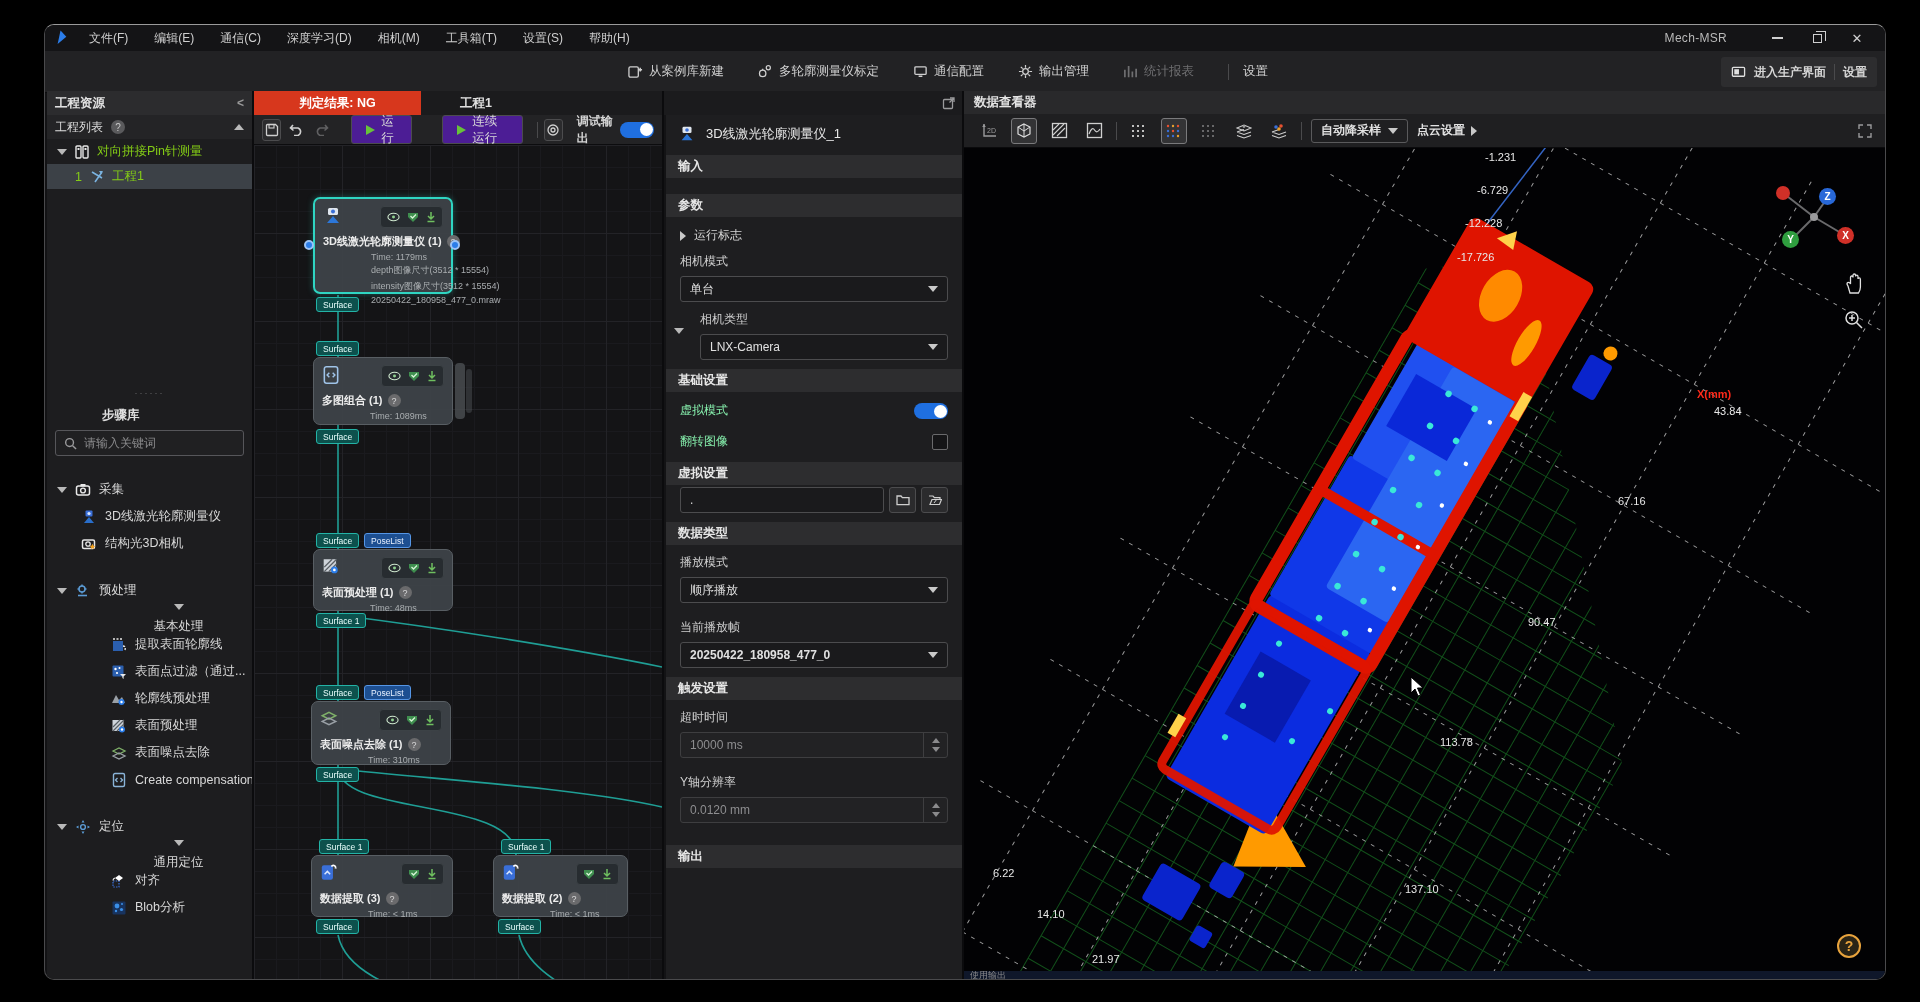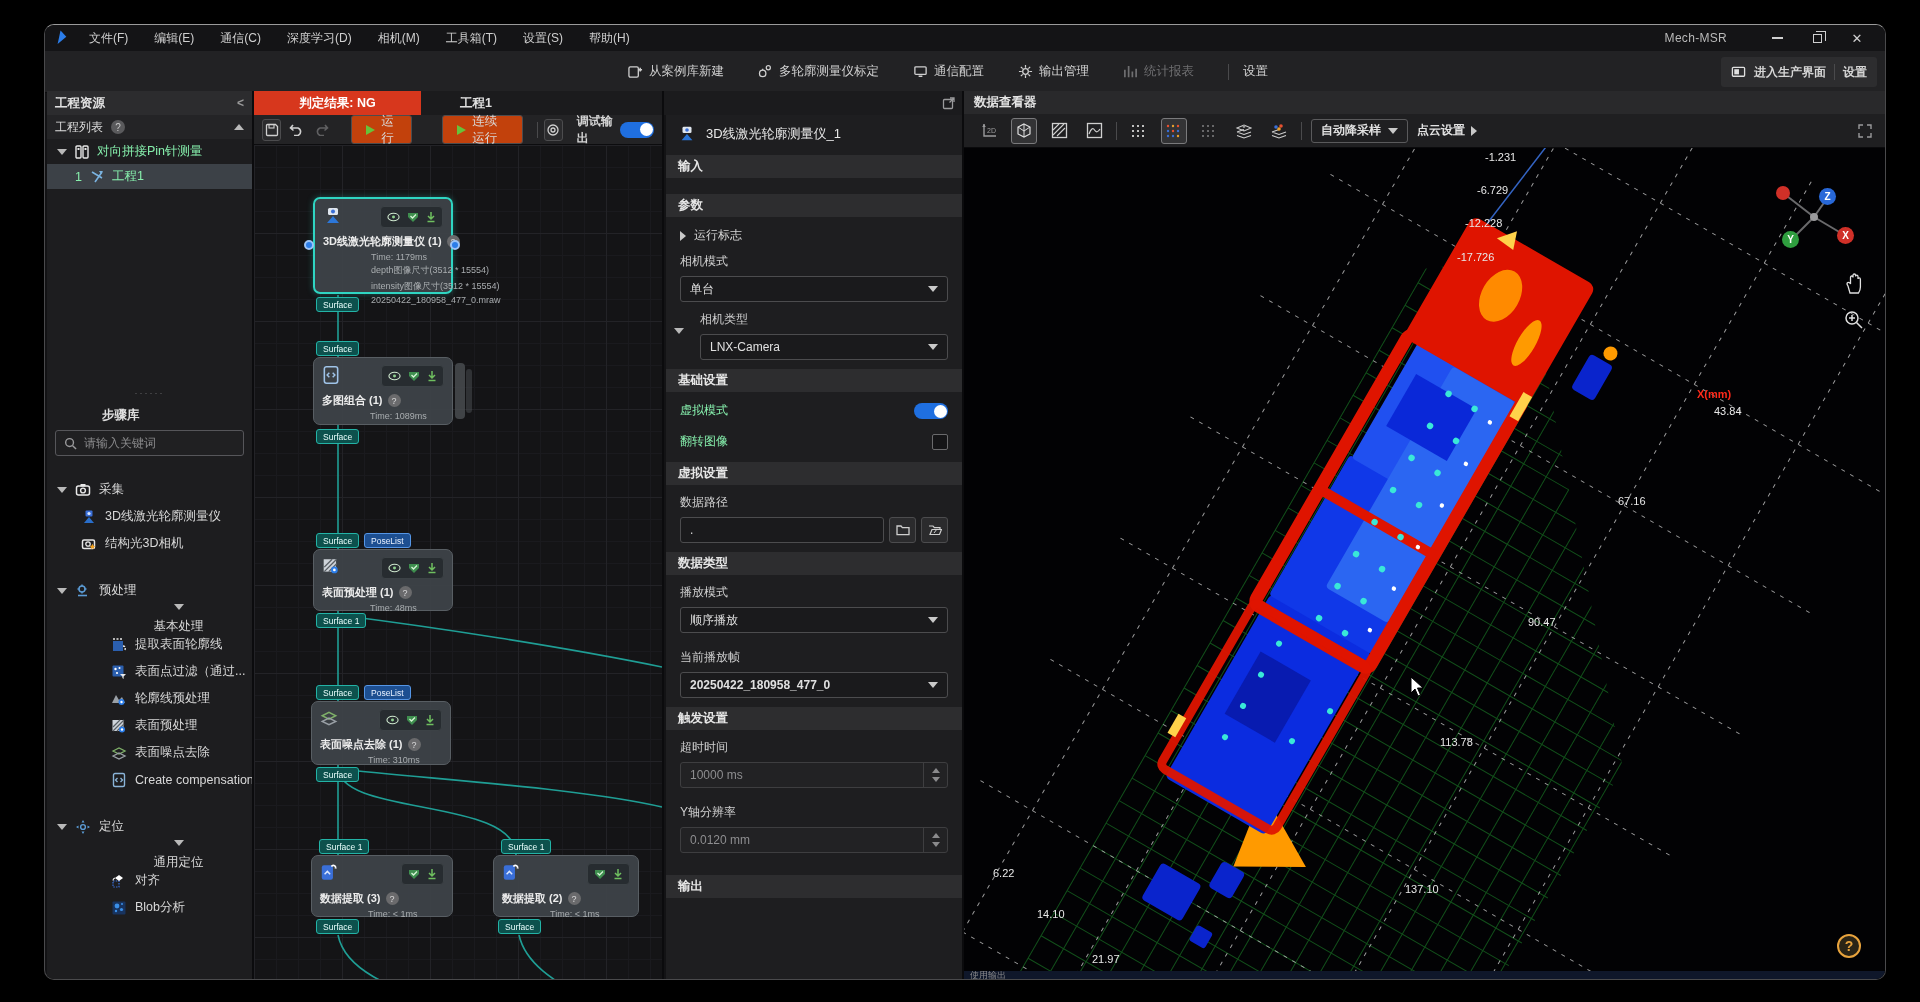--- a/index.html
+++ b/index.html
@@ -37,42 +37,42 @@
   
   .sidebar { position:absolute; left:2px; top:66px; width:205px; bottom:0; background:#1d1d1f; overflow:hidden; }
   .sb-header { height:24px; background:#2c2c2e; display:flex; align-items:center; padding:0 8px;
                color:#e2e2e2; font-weight:bold; font-size:12.5px; }
   .sb-header .chev-left { margin-left:auto; color:#9a9a9a; font-size:12px; }
   .sb-sub { height:24px; display:flex; align-items:center; padding:0 8px; background:#242426; color:#dcdcdc; font-size:12px; }
   .help-dot { width:14px; height:14px; border-radius:50%; background:#5a5a5c; color:#c9c9c9; font-size:10px;
               display:flex; align-items:center; justify-content:center; margin-left:8px; }
   .tri-up { margin-left:auto; width:0; height:0; border-left:5px solid transparent; border-right:5px solid transparent; border-bottom:6px solid #b9b9b9; }
   .tri-down { width:0; height:0; border-left:5px solid transparent; border-right:5px solid transparent; border-top:6px solid #b9b9b9; flex:none; }
-  .tree-row { display:flex; align-items:center; gap:7px; height:25px; padding-left:10px; color:#86efac; font-size:12.5px; }
+  .tree-row { display:flex; align-items:center; gap:7px; height:25px; padding-left:10px; color:#84cc16; font-size:12.5px; }
   .tree-row.sel { background:#3c4147; }
   .row-icon { width:16px; height:16px; flex:none; display:flex; align-items:center; justify-content:center; }
   .sb-gap { height:200px; }
   .dots-handle { text-align:center; color:#6a6a6c; font-size:9px; letter-spacing:2px; height:12px; line-height:8px; }
   .steplib-title { padding:6px 8px 4px; color:#e0e0e0; font-weight:bold; font-size:12.5px;margin-left:47px; }
   .searchbox { margin:2px 8px 8px; height:26px; border:1px solid #56565a; border-radius:3px;
                display:flex; align-items:center; gap:7px; padding:0 8px; color:#8a8a8c; background:#202022; }
   .step-row { display:flex; align-items:center; gap:8px; height:27px; color:#d8d8d8; font-size:12.5px; white-space:nowrap; }
   .ind0 { padding-left:10px;margin-top:20px; } .ind1 { padding-left:34px; } .ind2 { padding-left:64px; } .ind2b { padding-left:58px;flex-direction:column; }
   .tabstrip { position:absolute; left:209px; top:66px; width:708px; height:24px; background:#1b1b1d; display:flex; }
   .tab-ng { background:#d7371d; color:#fff; font-weight:bold; font-size:12.5px; width:167px;
             display:flex; align-items:center; justify-content:center; }
   .tab-proj { color:#e0e0e0; font-size:12.5px; width:110px; display:flex; align-items:center; justify-content:center; font-weight:bold; }
   .tab-expand { margin-left:auto; margin-right:6px; align-self:center; }
   .flow-toolbar { position:absolute; left:209px; top:90px; width:408px; height:30px; background:#232325;
                   display:flex; align-items:center; gap:6px; padding:0 8px; border-bottom:1px solid #0c0c0e; }
   .ft-btn { width:24px; height:22px; border:1px solid #4c4c4e; border-radius:3px; display:flex; align-items:center;
             justify-content:center; color:#cfcfcf; background:#2b2b2d; }
   .ft-btn.noborder { border-color:transparent; background:transparent; }
   .ft-btn.dim { color:#606062; }
-  .run-btn { height:29px; background:#c2410c; border:1px solid #4c4c4e; border-radius:3px; color:#d8d8d8;
+  .run-btn { height:29px; background:#4c1d95; border:1px solid #4c4c4e; border-radius:3px; color:#d8d8d8;
              display:flex; align-items:center; gap:6px; padding:0 14px; font-size:12.5px; }
   .play-tri { width:0; height:0; border-left:9px solid #67c23a; border-top:5.5px solid transparent; border-bottom:5.5px solid transparent; }
   .ft-sep { width:1px; height:16px; background:#4a4a4c; }
   .toggle { width:34px; height:16px; border-radius:8px; background:#1f6fe0; position:relative; flex:none; }
   .toggle:after { content:""; position:absolute; right:1.5px; top:1.5px; width:13px; height:13px; border-radius:50%; background:#fff; }
   .canvas { position:absolute; left:209px; top:120px; width:408px; bottom:0; overflow:hidden;
             background-color:#141416;
             background-image:
               linear-gradient(#232327 1px, transparent 1px),
               linear-gradient(90deg,#232327 1px, transparent 1px),
@@ -604,21 +604,21 @@
       </div>
       <div class="node-title">
             <span>数据提取 (3)</span>
             <div class="q-dot">?</div>
           </div>
       <div class="node-line">Time: &lt; 1ms</div>
     </div>
     <div class="port teal" style="left:62px;top:774px">Surface</div>
 
     <div class="port teal" style="left:247px;top:694px">Surface 1</div>
-    <div class="node" style="left:239px;top:710px;width:146px;height:62px">
+    <div class="node" style="left:239px;top:710px;width:135px;height:62px">
       <div class="node-top">
         <svg width="17" height="19" viewBox="0 0 15 17">
               <rect x="1.5" y="2" width="10" height="13" rx="2" fill="#3a6fd8"></rect>
               <path d="M4 10 l2.5 -2.5 2.5 2.5" stroke="#dce8ff" stroke-width="1.3" fill="none"></path>
               <path d="M10 3 q3 -2 4 1" stroke="#fff" stroke-width="1.5" fill="none"></path>
               <path d="M14.2 3.2 l.6 2 -2 -.4 Z" fill="#fff"></path>
             </svg>
         <div class="node-iconbar">
           <svg width="12" height="11" viewBox="0 0 12 11">
                 <path d="M1 1 h10 v4 l-5 5 -5 -5 Z" fill="#3f8f4f"></path>
@@ -673,21 +673,20 @@
     <div class="p-section">基础设置</div>
     <div class="p-switchrow">
       <span>虚拟模式</span>
       <div class="toggle"></div>
     </div>
     <div class="p-switchrow" style="padding-top:4px">
       <span>翻转图像</span>
       <div class="checkbox"></div>
     </div>
     <div class="p-section" style="margin-top:2px">虚拟设置</div>
-    <div class="p-label">数据路径</div>
     <div class="pathrow">
       <div class="path-input">
             <span>.</span>
           </div>
       <div class="sq-btn">
         <svg width="14" height="12" viewBox="0 0 14 12">
               <path d="M1 2 h4 l1.4 1.6 H13 v7 H1 Z" fill="none" stroke="#cfcfcf" stroke-width="1.3"></path>
             </svg>
       </div>
       <div class="sq-btn">

